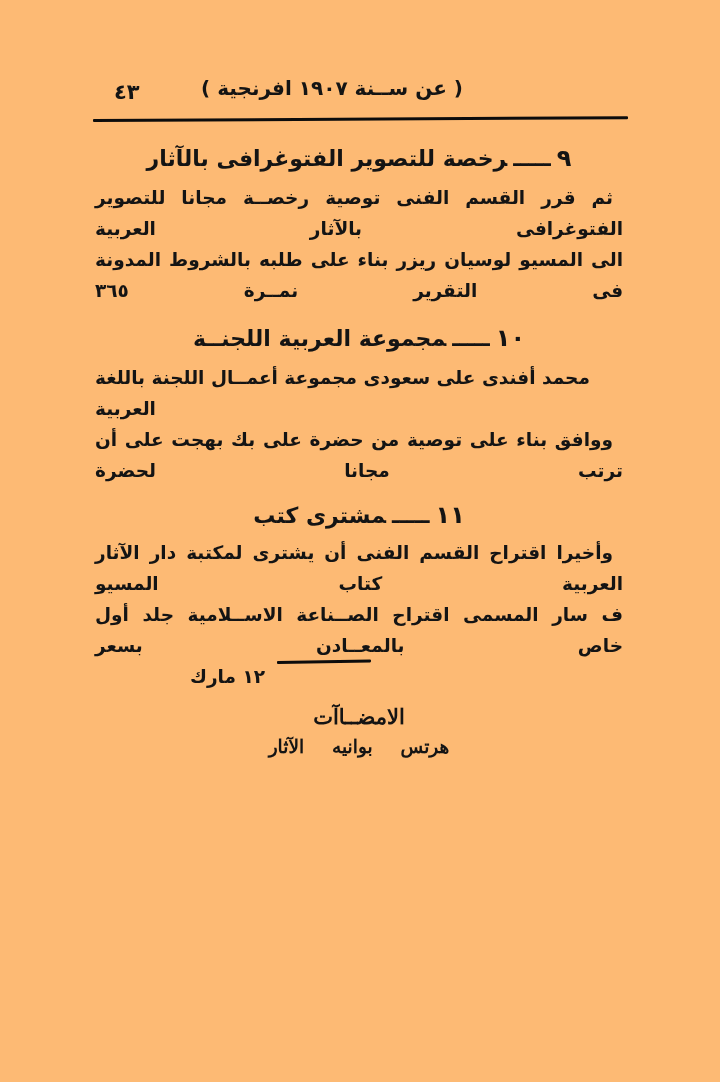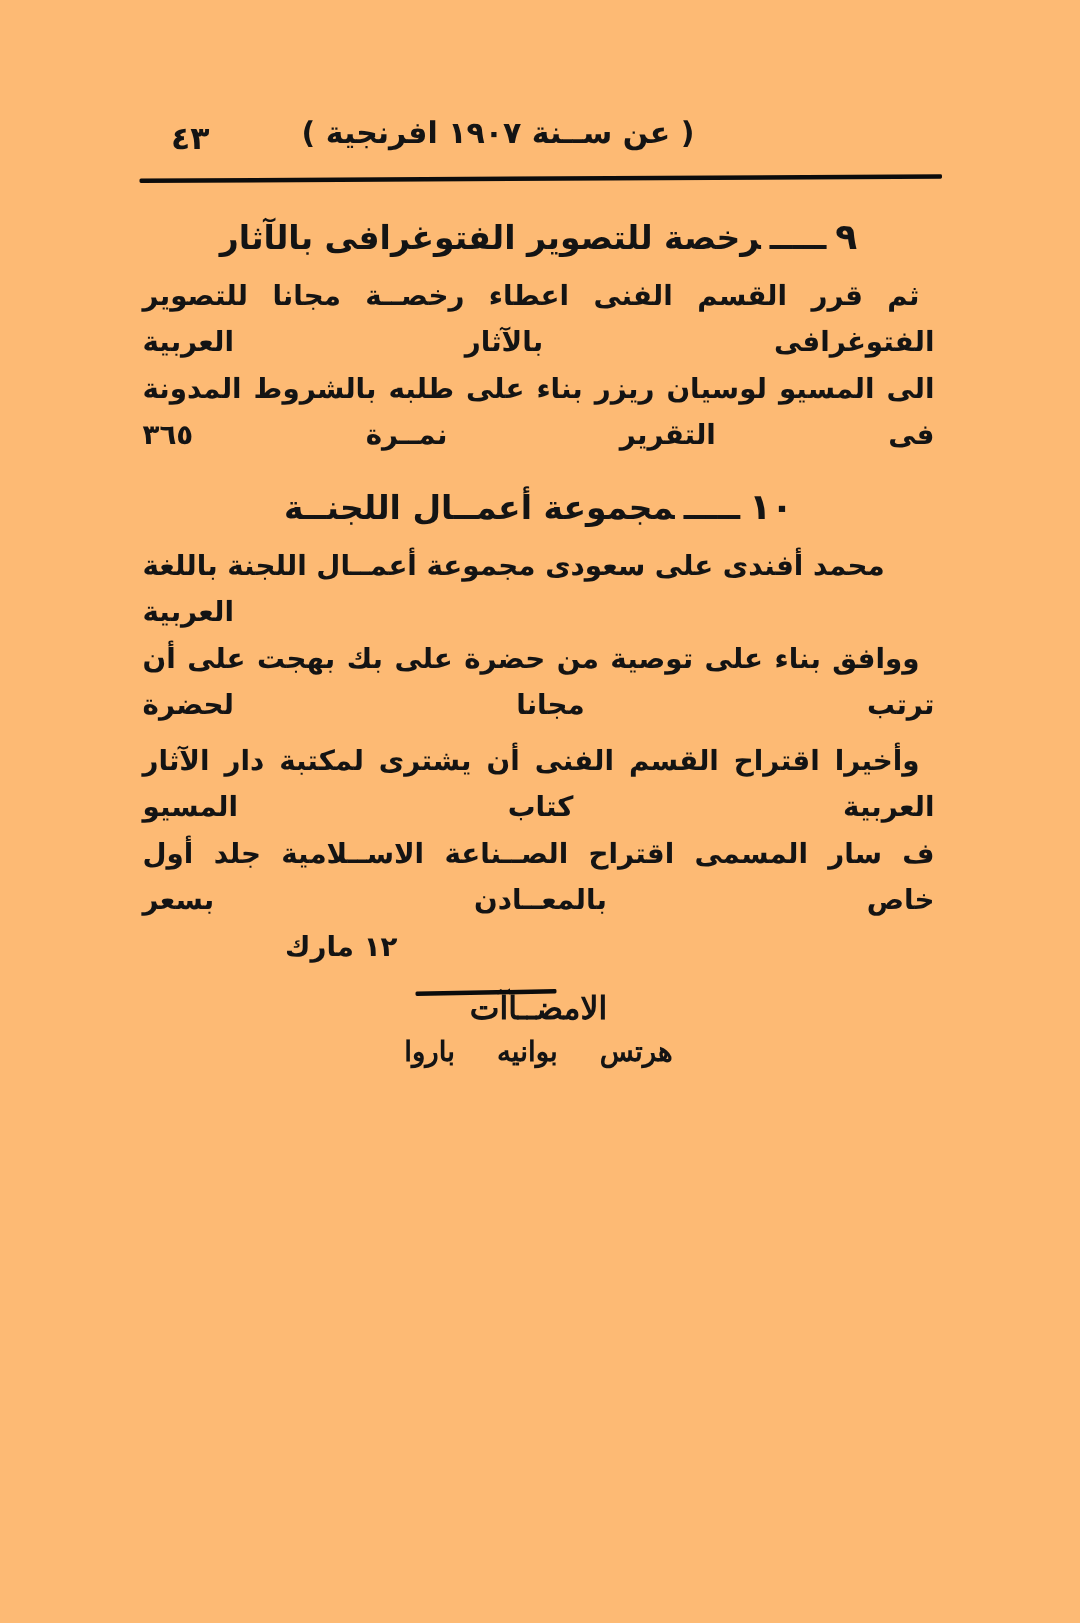--- a/index.html
+++ b/index.html
@@ -82,44 +82,47 @@
   <div class="page-number">٤٣</div>
   <div class="header-title">( عن ســنة ١٩٠٧ افرنجية )</div>
   <div class="header-rule"></div>
 
   <div class="content">
 
     <div class="sec-heading">
       <span class="sec-num">٩</span><span class="sec-dash">ـــــ</span><span class="sec-title">رخصة للتصوير الفتوغرافى بالآثار</span>
     </div>
     <div class="para">
-      <div class="line full first">ثم قرر القسم الفنى اعطاء رخصــة مجانا للتصوير الفتوغرافى بالآثار العربية</div>
+      <div class="line full first">ثم قرر القسم الفنى توصية رخصــة مجانا للتصوير الفتوغرافى بالآثار العربية</div>
       <div class="line full">الى المسيو لوسيان ريزر بناء على طلبه بالشروط المدونة فى التقرير نمــرة ٣٦٥</div>
     </div>
 
     <div class="sec-heading mt-h10">
-      <span class="sec-num">١٠</span><span class="sec-dash">ـــــ</span><span class="sec-title">مجموعة أعمــال اللجنــة</span>
+      <span class="sec-num">١٠</span><span class="sec-dash">ـــــ</span><span class="sec-title">مجموعة العربية اللجنــة</span>
     </div>
     <div class="para">
       <div class="line flush-left">محمد أفندى على سعودى مجموعة أعمــال اللجنة باللغة العربية</div>
       <div class="line full first">ووافق بناء على توصية من حضرة على بك بهجت على أن ترتب مجانا لحضرة</div>
     </div>
 
+    <div class="sec-heading mt-h11">
+      <span class="sec-num">١١</span><span class="sec-dash">ـــــ</span><span class="sec-title">مشترى كتب</span>
+    </div>
     <div class="para tight">
       <div class="line full first">وأخيرا اقتراح القسم الفنى أن يشترى لمكتبة دار الآثار العربية كتاب المسيو</div>
       <div class="line full">ف سار المسمى اقتراح الصــناعة الاســلامية جلد أول خاص بالمعــادن بسعر</div>
       <div class="line price">١٢ مارك</div>
     </div>
 
     <div class="signatures">
       <div class="sig-heading">الامضــاآت</div>
       <div class="sig-names">
         <span>هرتس</span>
         <span>بوانيه</span>
-        <span>باروا</span>
+        <span>الآثار</span>
       </div>
     </div>
 
   </div>
 
   <div class="closing-rule"></div>
 
 </div>
 
 </body></html>

